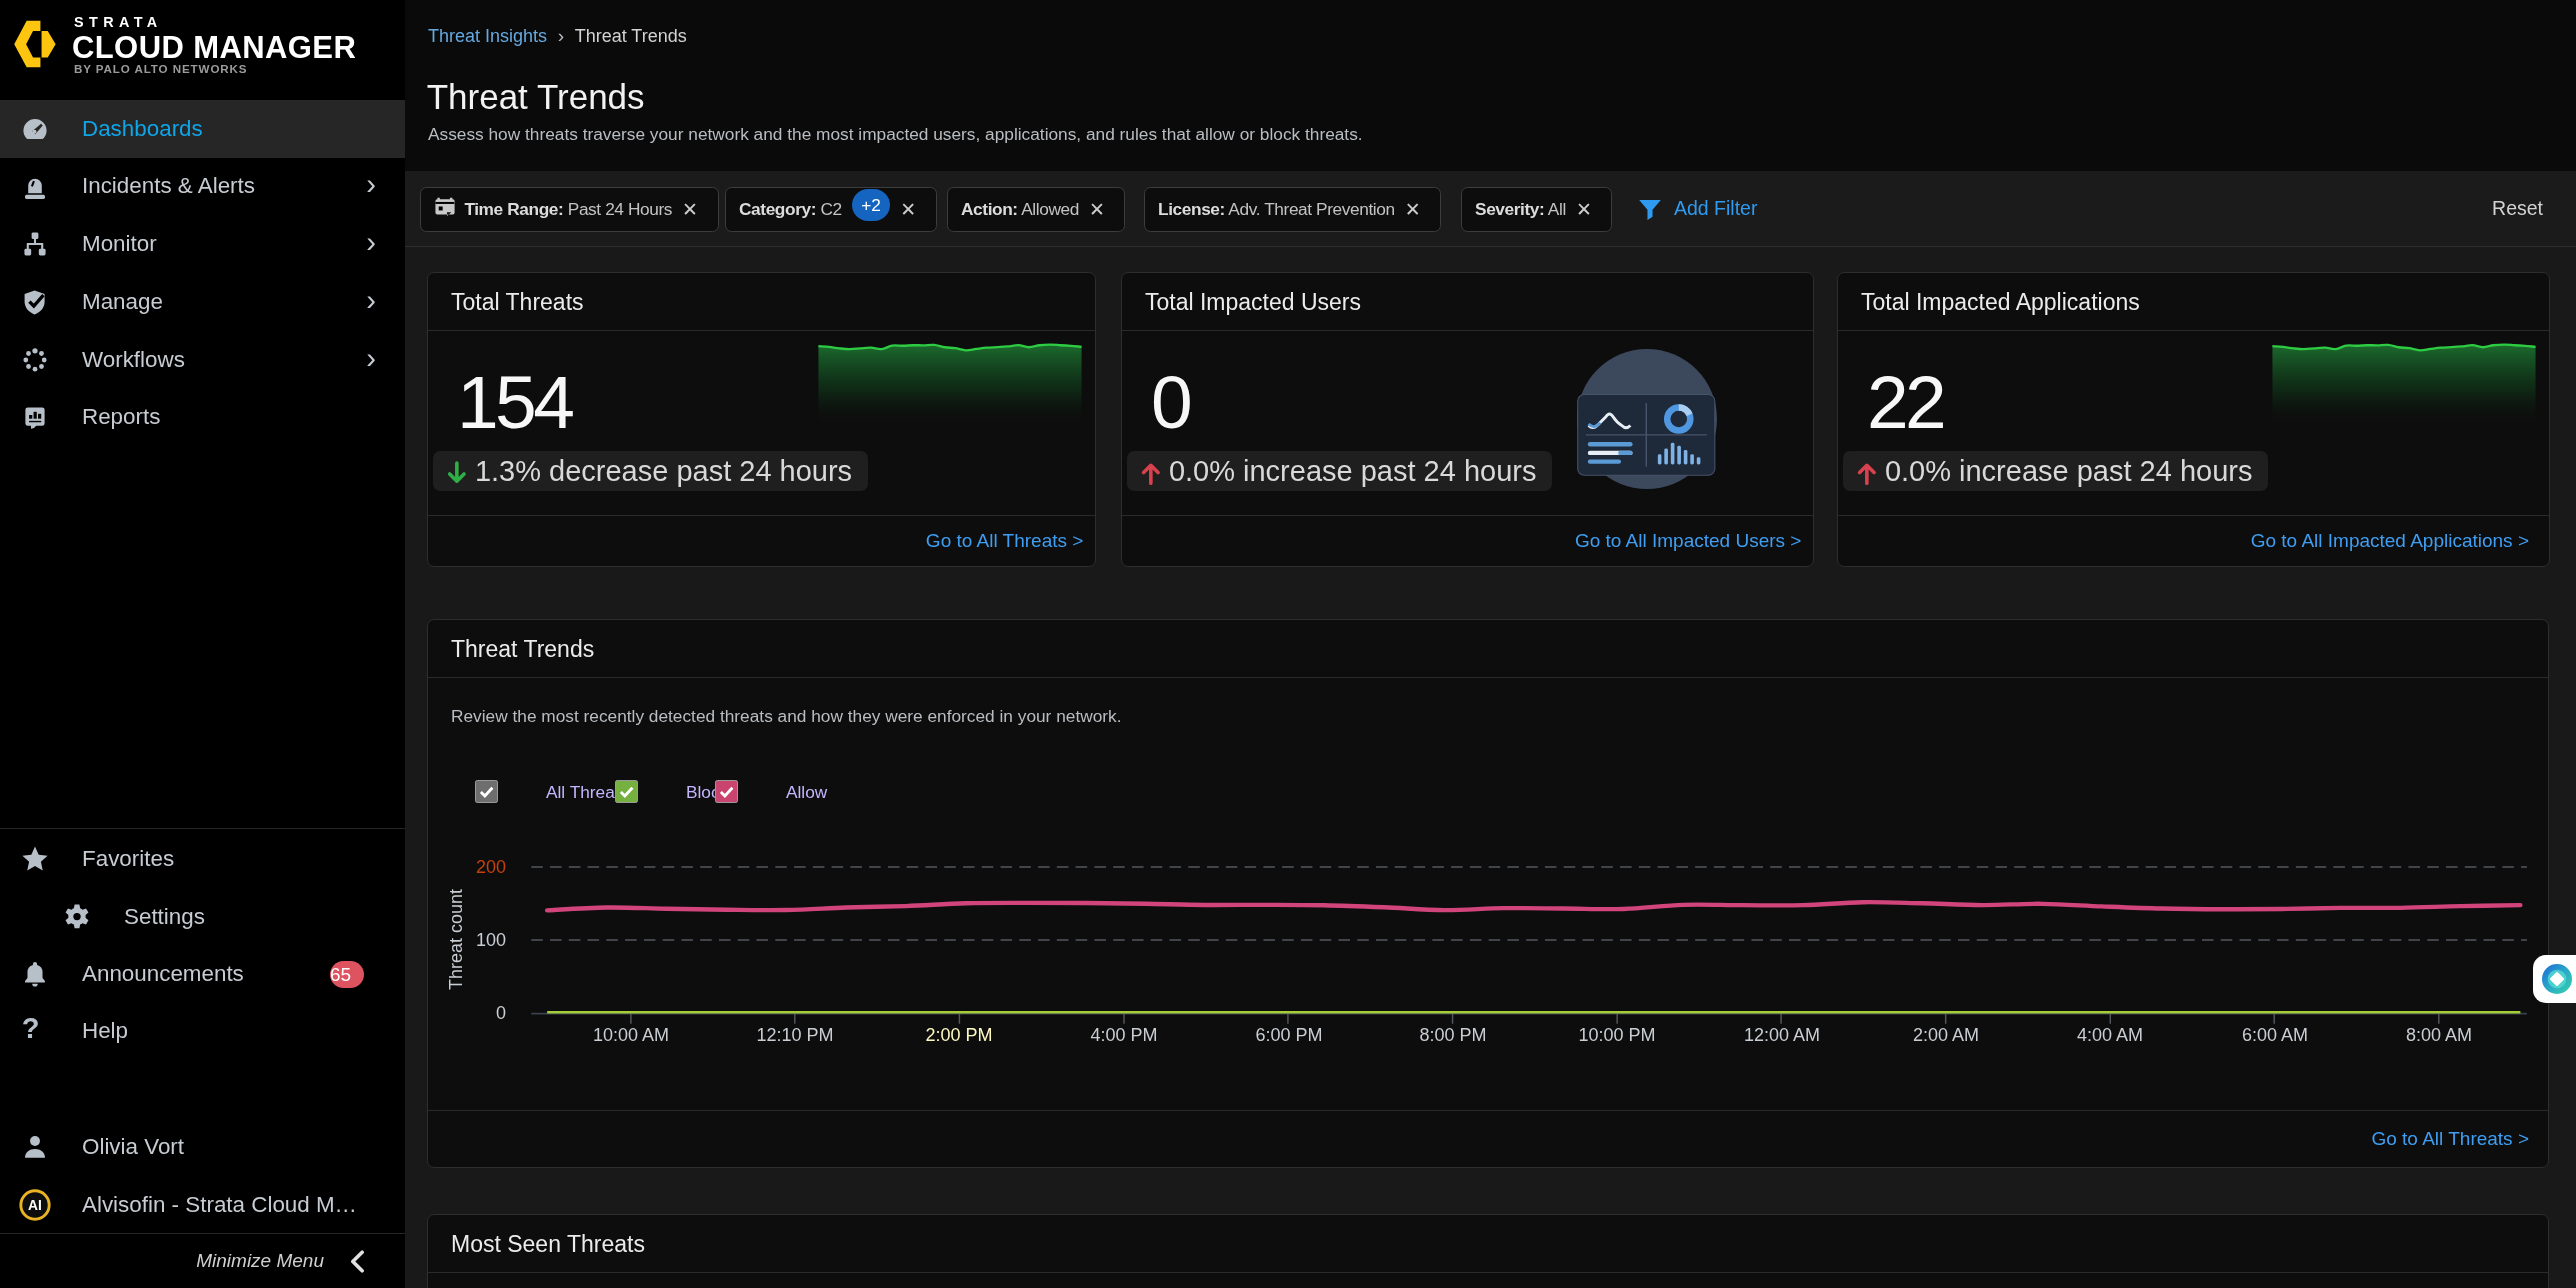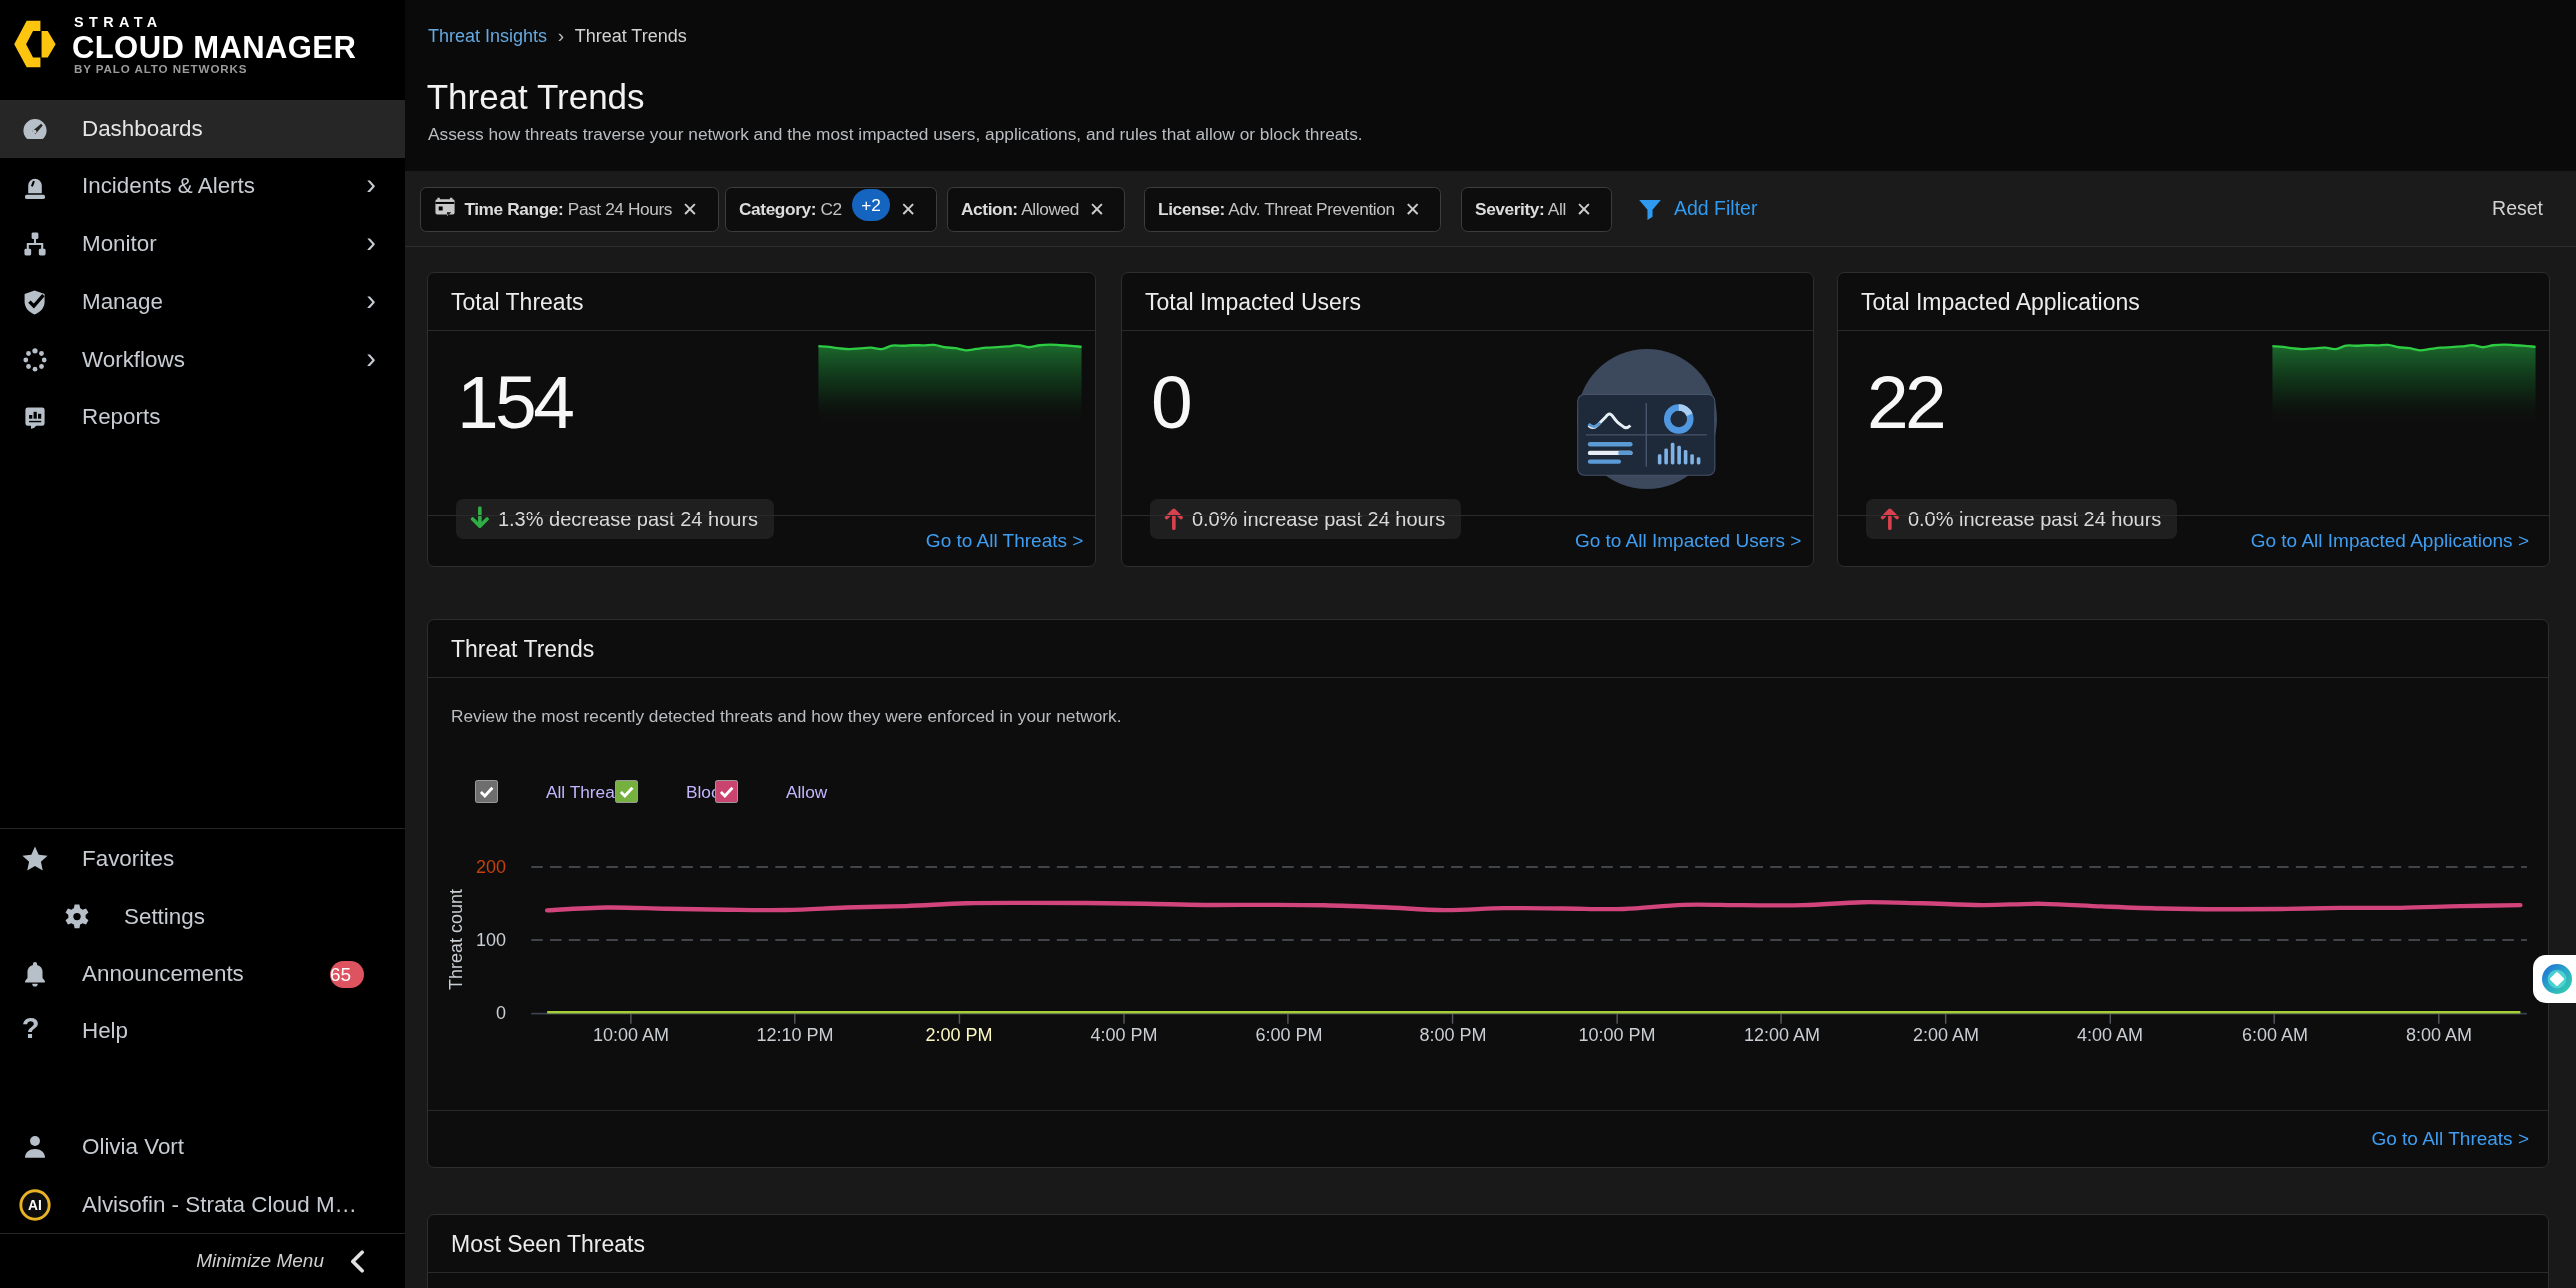--- a/index.html
+++ b/index.html
@@ -16,43 +16,43 @@
 .chip { position:absolute; top:16px; height:45px; background:#0d0d0d; border:1.4px solid #3d3d3d; border-radius:6.5px;
   color:#c3c3c3; font-size:17.3px; letter-spacing:-0.4px; line-height:42px; white-space:nowrap; padding:0 20px 0 13px; }
 .chip b { color:#dcdcdc; font-weight:bold; }
 .chip .x { display:inline-block; margin-left:10px; color:#cccccc; font-size:19px; transform:translateY(0.7px); }
 .card { position:absolute; background:#0d0d0d; border:1.4px solid #2e2e2e; border-radius:7.2px; }
 .chead { position:absolute; left:0; top:0; right:0; height:58px; border-bottom:1.4px solid #2a2a2a;
   font-size:23px; color:#ececec; line-height:58px; padding-left:23px; }
 .cfoot { position:absolute; left:0; right:0; bottom:0; height:51px; border-top:1.4px solid #2a2a2a; }
 .golink { position:absolute; right:11.6px; top:50%; transform:translateY(-50%); color:#3f9ef2; font-size:19px; }
 .bignum { position:absolute; left:29px; font-size:75px; color:#f7f7f7; line-height:75px; letter-spacing:-3.6px; }
-.pill { position:absolute; left:28px; top:178px; height:40px; background:#1f1f1f; border-radius:7.2px;
-  font-size:20px; color:#d9d9d9; line-height:40px; padding:0 16px 0 13px; white-space:nowrap;margin-top:48px; }
+.pill { position:absolute; left:5px; top:178px; height:40px; background:#1f1f1f; border-radius:7.2px;
+  font-size:29px; color:#d9d9d9; line-height:40px; padding:0 16px 0 13px; white-space:nowrap; }
 .cbx { position:absolute; width:23px; height:23px; border:1.4px solid #8a8a8a; border-radius:2.2px; }
 .cblbl { position:absolute; font-size:17.3px; color:#c4b5fd; line-height:24.5px;margin-left:36px; }
 </style>
 </head>
 <body>
 <div id="sidebar">
 
   <svg class="abs" style="left:13.7px; top:19.5px;" width="42" height="48" viewBox="0 0 58 66">
     <polygon fill="#fdc50f" points="0.3,33.4 17.5,0.8 36.5,0.8 36.5,15.2 26.3,15.2 16.7,33.4 26.3,51.5 36.5,51.5 36.5,65.2 17.5,65.2"></polygon>
     <polygon fill="#fdc50f" points="38.1,15.2 46.6,15.2 57.5,33.2 46.6,51.5 38.1,51.5"></polygon>
   </svg>
   <div class="abs" style="left:74px; top:13.7px; font-size:14.4px; font-weight:bold; color:#fff; letter-spacing:5.4px;">STRATA</div>
   <div class="abs" style="left:72px; top:30px; font-size:31px; font-weight:bold; color:#fff; letter-spacing:0.4px;">CLOUD MANAGER</div>
   <div class="abs" style="left:74px; top:62px; font-size:11.6px; font-weight:bold; color:#9b9b9b; letter-spacing:0.9px;">BY PALO ALTO NETWORKS</div>
   <div class="navrow" style="top:100px; background:#262626;">
     <svg class="ico" viewBox="0 0 40 40">
         <path fill="#b7c0c9" d="M20 7.5 a14.5 14.5 0 0 1 14.5 14.5 c0 3.7 -1.4 7.1 -3.7 9.7 a2.5 2.5 0 0 1 -1.9 0.9 h-17.8 a2.5 2.5 0 0 1 -1.9 -0.9 c-2.3 -2.6 -3.7 -6 -3.7 -9.7 a14.5 14.5 0 0 1 14.5 -14.5 z"></path>
         <path fill="#262626" d="M18.2 24.6 l-1.8 -1.8 l11.2 -9.4 l2.1 2.1 l-9.4 11.2 z"></path>
         <circle cx="19.3" cy="23.4" r="2.6" fill="#b7c0c9"></circle>
       </svg>
-    <div class="lbl" style="color:#e5e5e5;">Dashboards</div>
+    <div class="lbl" style="color:#0ea5e9;">Dashboards</div>
   </div>
   <div class="navrow" style="top:157px;">
     <svg class="ico" viewBox="0 0 40 40">
         <path fill="#b7c0c9" d="M11.5 29 v-9.5 a8.5 8.5 0 0 1 17 0 v9.5 z"></path>
         <path stroke="#000" stroke-width="2.6" fill="none" d="M18.7 13.8 l-2.6 6.8"></path>
         <rect x="7.5" y="30.8" width="25" height="5.4" rx="2" fill="#b7c0c9"></rect>
       </svg>
     <div class="lbl">Incidents &amp; Alerts</div>
       <div class="chev">›</div>
   </div>

